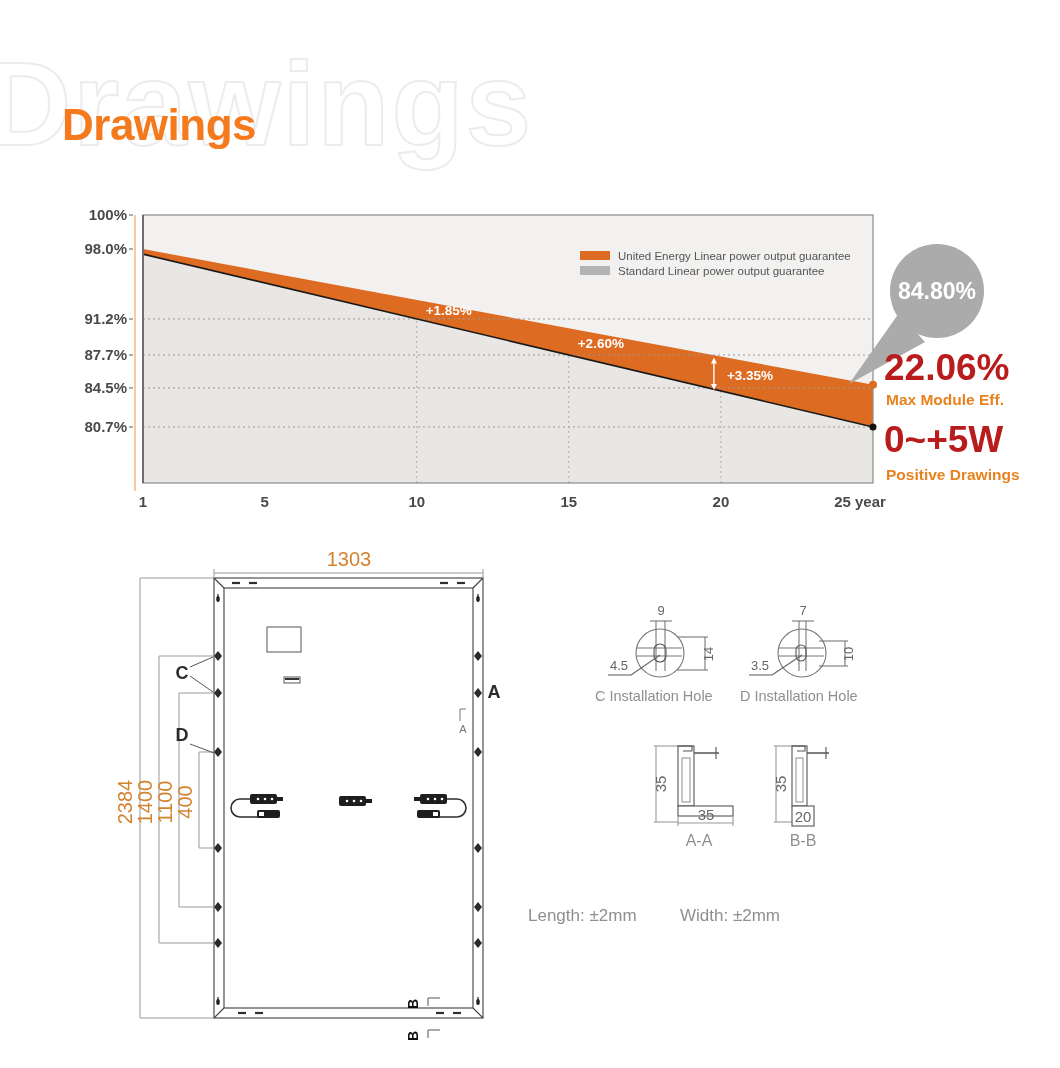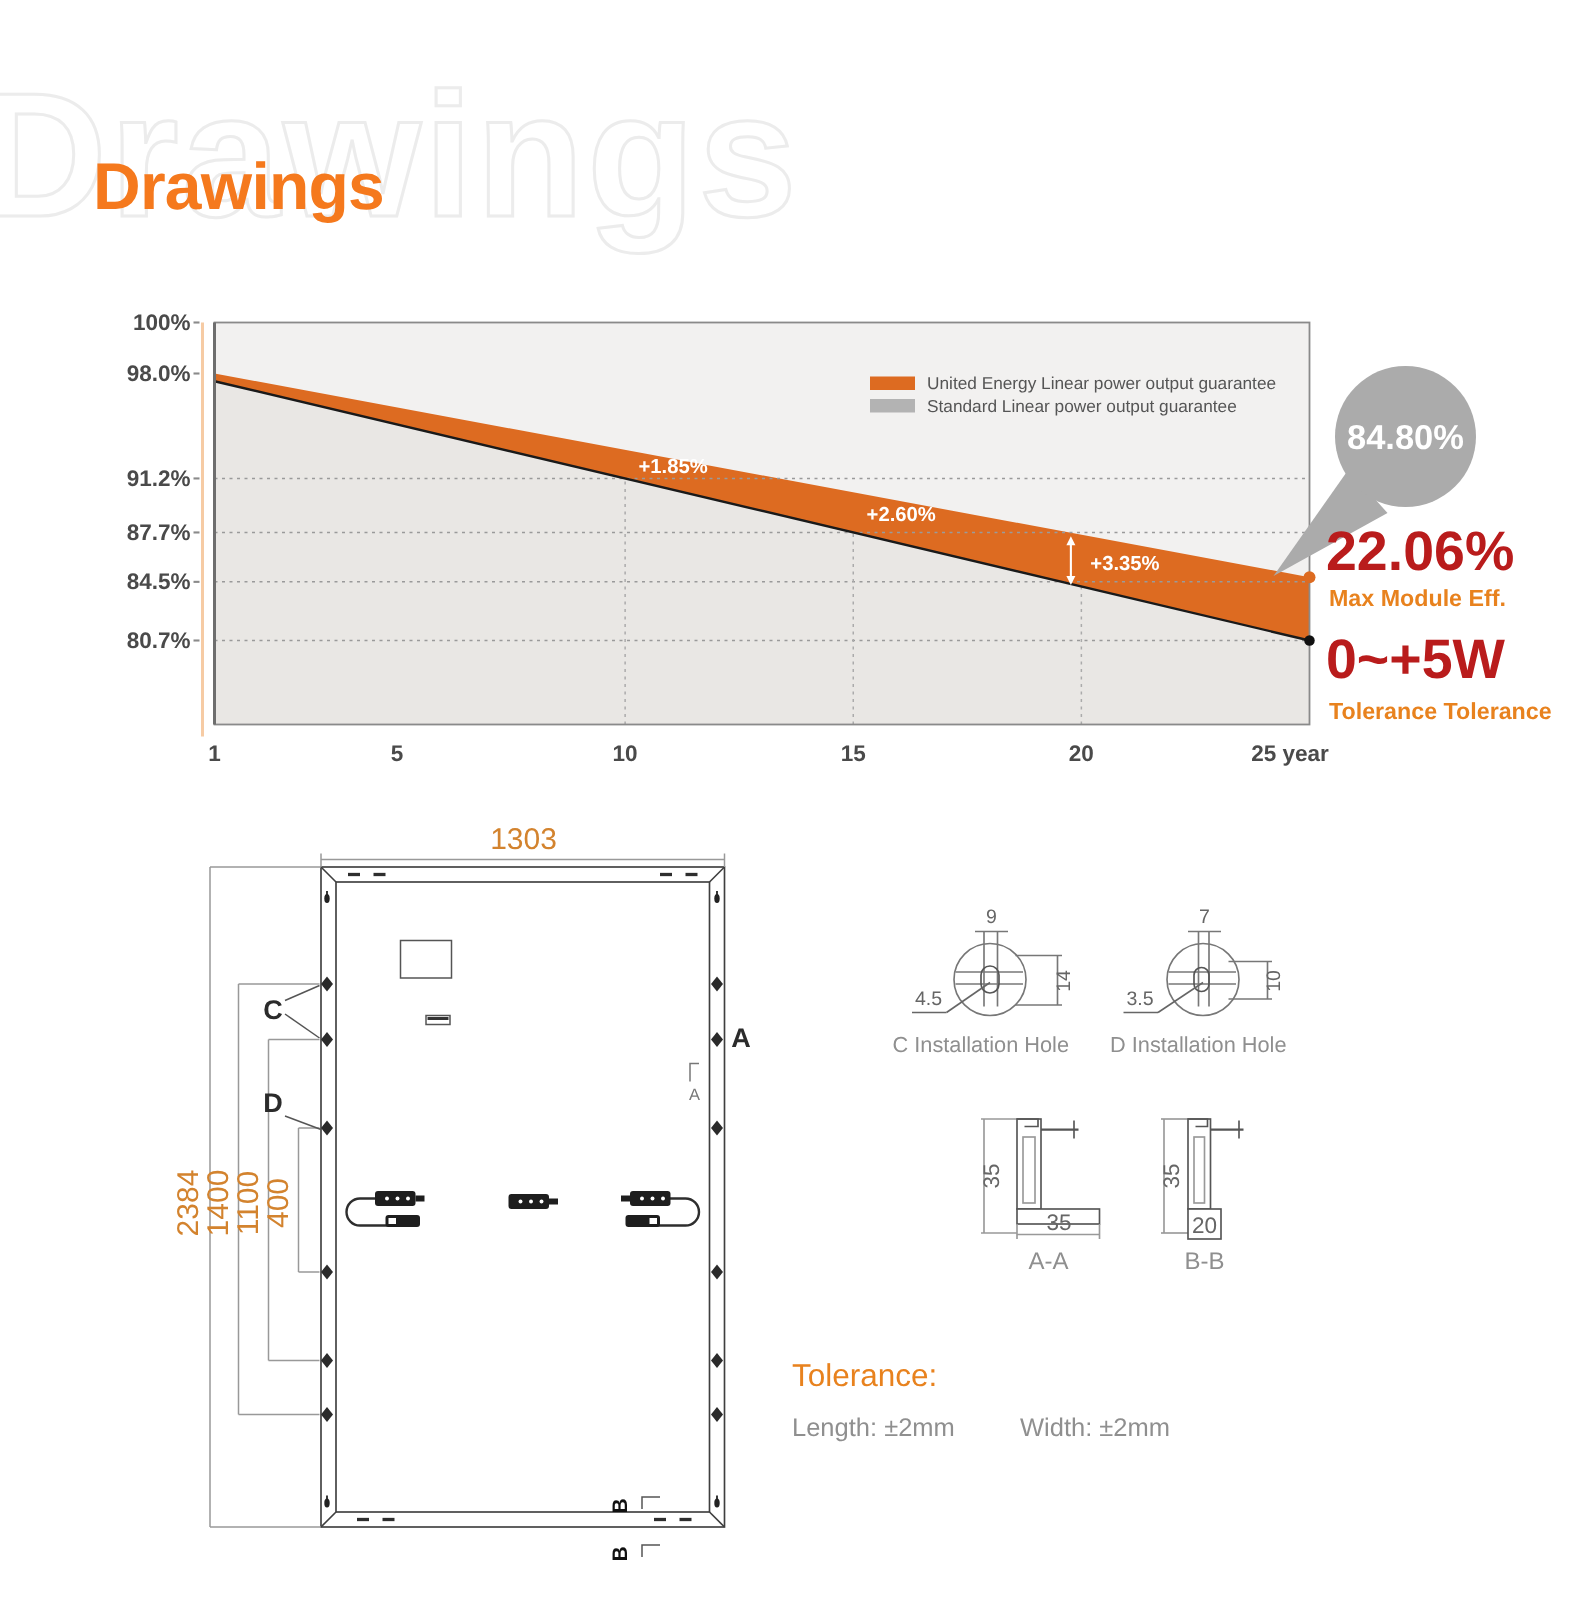--- a/index.html
+++ b/index.html
@@ -85,21 +85,21 @@
   <svg width="170" height="166" viewBox="840 232 170 166">
     <polygon points="849,384 899,313 925,342" fill="#ABABAB"></polygon>
     <circle cx="937" cy="291" r="47" fill="#ABABAB"></circle>
     <text x="937" y="299" text-anchor="middle" font-size="23" font-weight="700" fill="#ffffff">84.80%</text>
   </svg>
 </div>
 
 <div class="abs callout-value" style="left:884px;top:347px;">22.06%</div>
 <div class="abs callout-label" style="left:886px;top:391px;">Max Module Eff.</div>
 <div class="abs callout-value" style="left:884px;top:419px;">0~+5W</div>
-<div class="abs callout-label" style="left:886px;top:466px;">Tolerance Tolerance</div>
+<div class="abs callout-label" style="left:886px;top:466px;">Positive Drawings</div>
 
 <div class="abs" id="drawing-wrap">
 <svg width="880" height="528" viewBox="0 540 880 528">
 
   <g stroke="#3F3F3F" stroke-width="1.1" fill="none">
     <rect x="198" y="578" width="269" height="440"></rect>
     <rect x="208" y="588" width="249" height="420"></rect>
     <line x1="198" y1="578" x2="208" y2="588"></line>
         <line x1="467" y1="578" x2="457" y2="588"></line>
     <line x1="198" y1="1018" x2="208" y2="1008"></line>
@@ -273,18 +273,17 @@
         <line x1="810" y1="747" x2="810" y2="759"></line>
     <rect x="776" y="806" width="22" height="20" fill="#fff"></rect>
   </g>
   <text x="770" y="784" text-anchor="middle" font-size="15" fill="#666" transform="rotate(-90 770 784)">35</text>
   <text x="787" y="822" text-anchor="middle" font-size="15" fill="#666">20</text>
   <text x="787" y="846" text-anchor="middle" font-size="16" fill="#8F8F8F">B-B</text>
 </svg>
 </div>
 
 <div class="abs" id="tolerance-block">
-  <div id="tolerance-heading">Tolerance:</div>
   <div class="tol-row">
     <span class="tol-col1">Length: ±2mm</span>
     <span>Width: ±2mm</span>
   </div>
 </div>
 
 </body></html>

